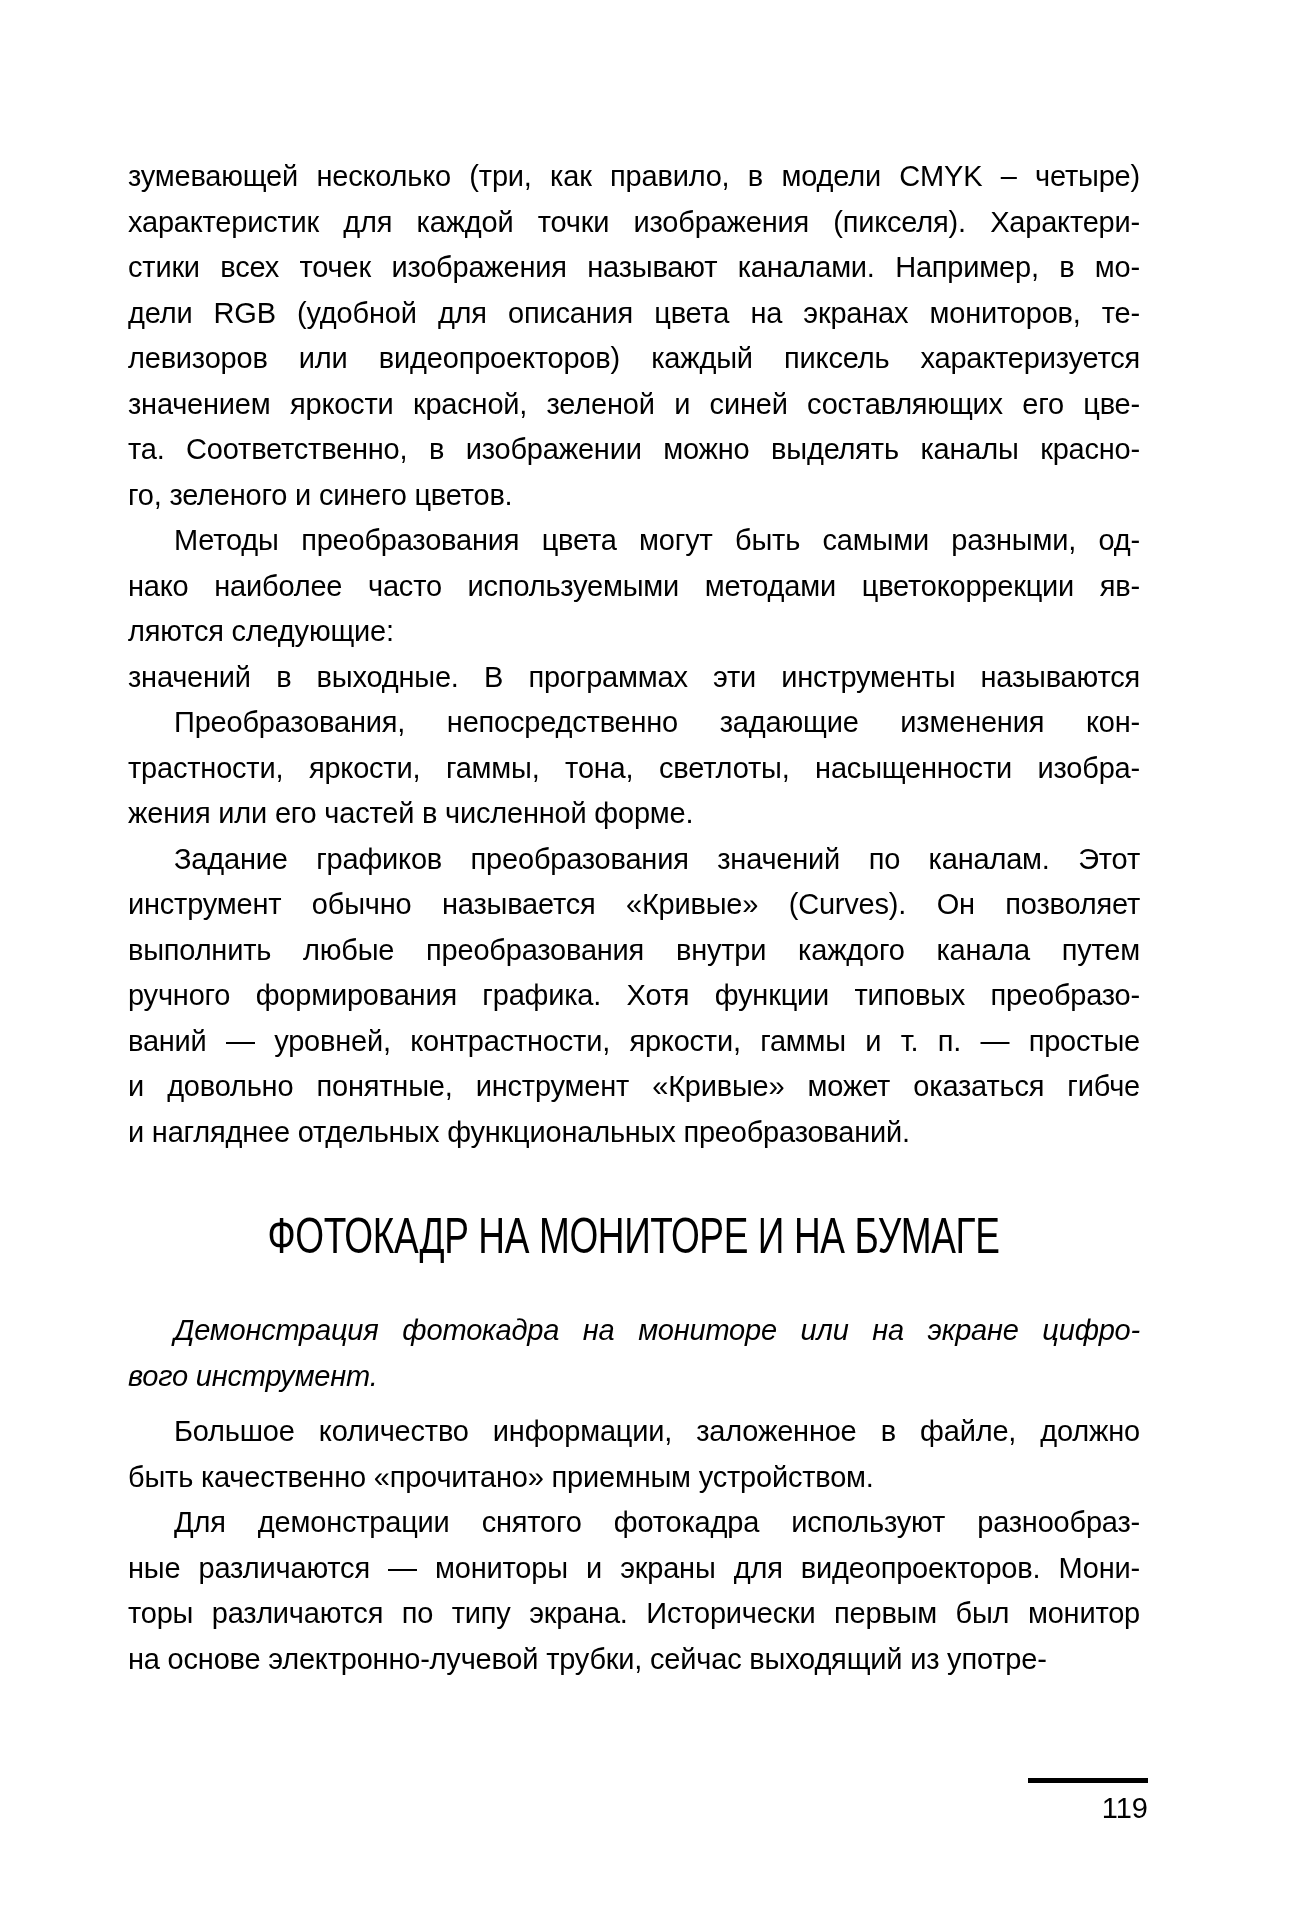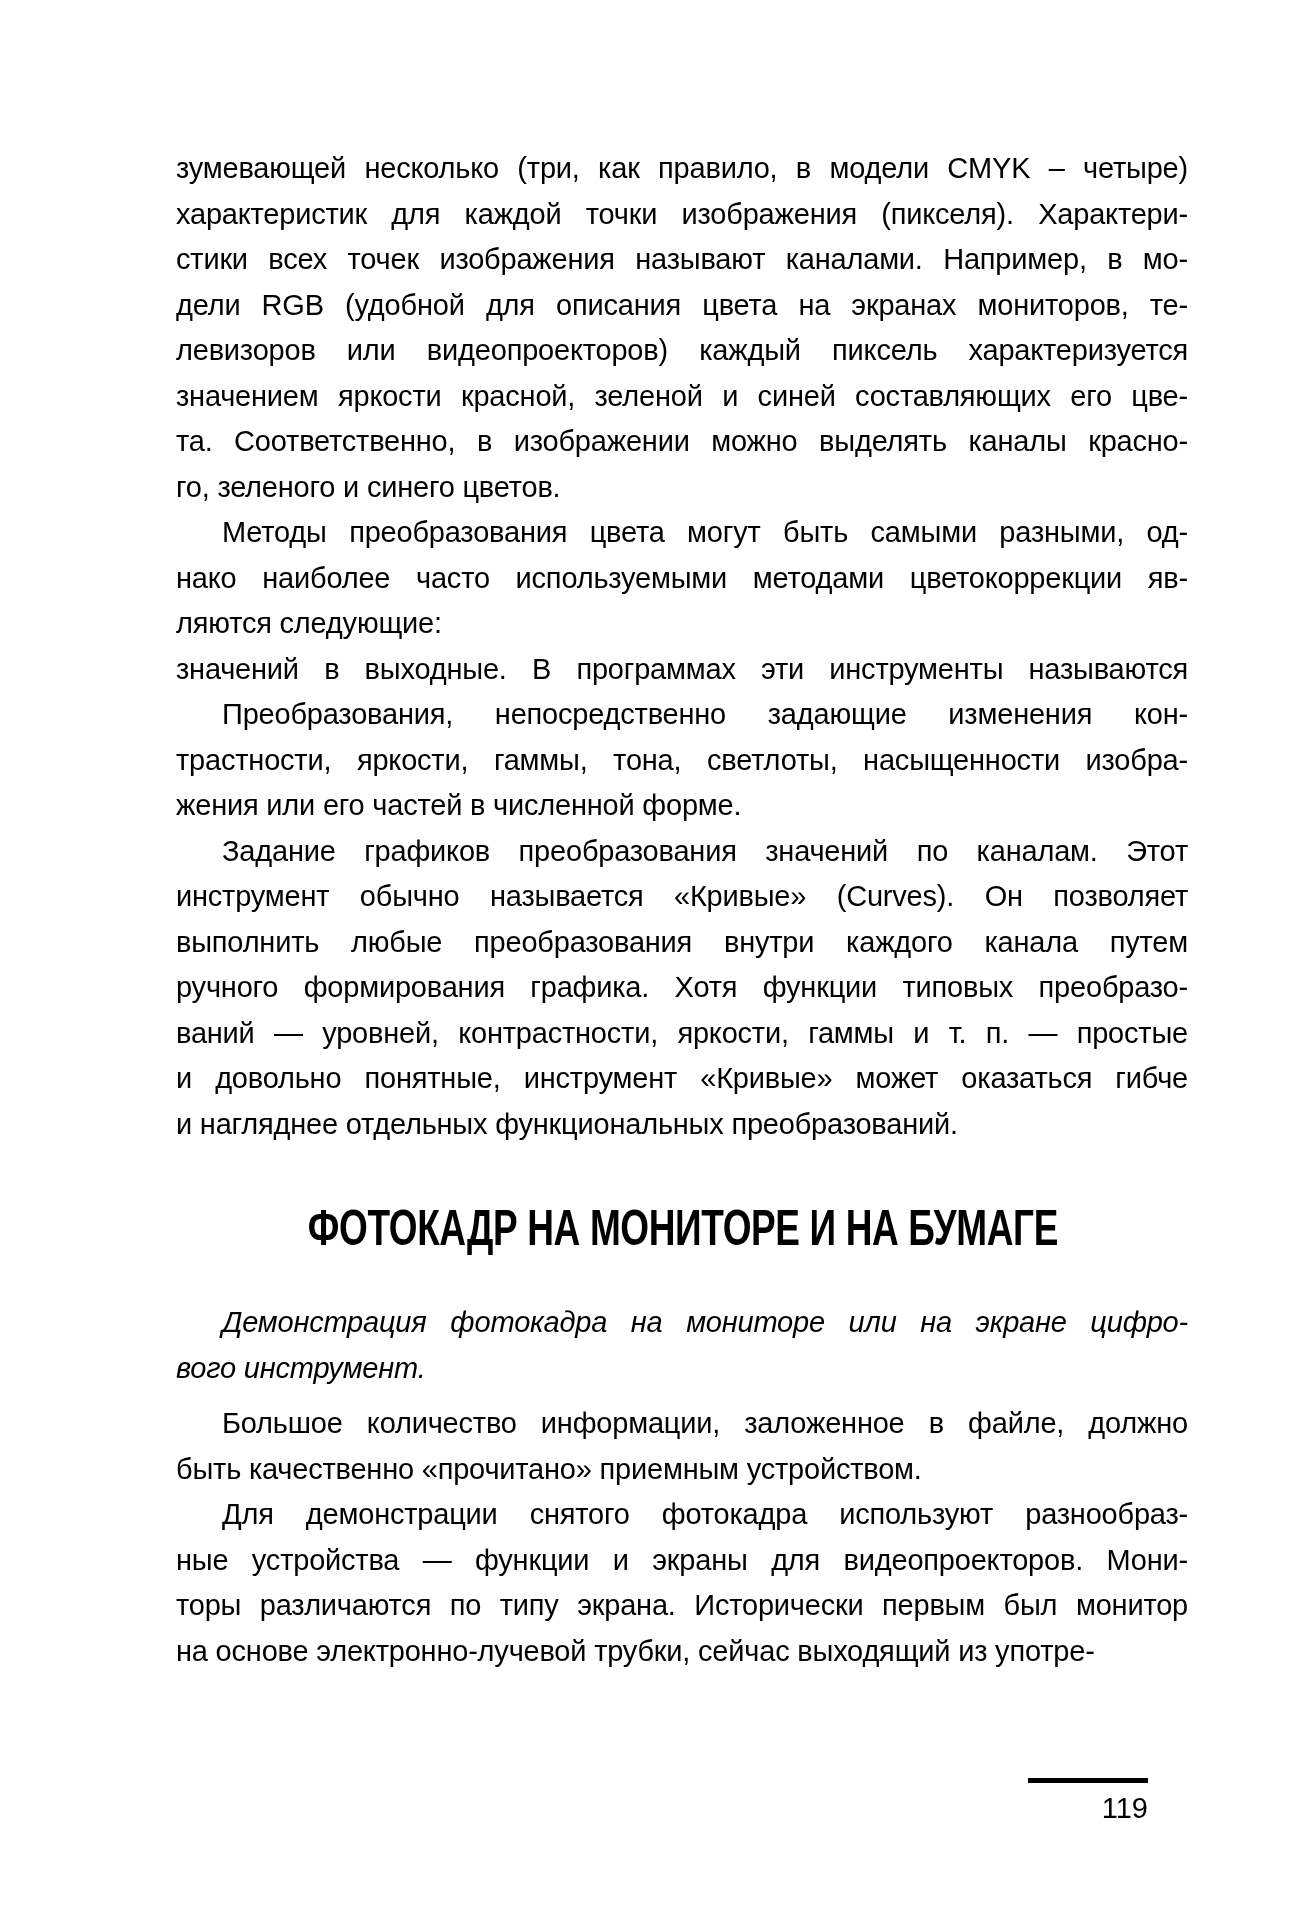--- a/index.html
+++ b/index.html
@@ -11,43 +11,42 @@
     width: 1300px;
     height: 1930px;
     position: relative;
     color: #000000;
     font-family: "Liberation Sans", sans-serif;
     overflow: hidden;
   }
   .text-column {
     position: absolute;
     left: 128px;
-    top: 146px;
+    top: 154px;
     width: 1012px;
     font-size: 29px;
     line-height: 45.5px;
     letter-spacing: -0.2px;
-    margin-left: 48px;
   }
   .para { margin: 0; }
   .line {
     text-align: justify;
     text-align-last: justify;
   }
   .line.last { text-align-last: left; }
   .line.first-indent { text-indent: 46px; }
   .block-italic {
     font-style: italic;
     margin-bottom: 10px;
   }
   .heading {
     margin-top: 55px;
     margin-bottom: 46px;
     text-align: center;
-    font-weight: bold;
+    font-weight: normal;
     font-size: 50px;
     line-height: 52px;
     letter-spacing: -0.5px;
   }
   .heading > span {
     display: inline-block;
     transform: scaleX(0.74);
     transform-origin: center;
     white-space: nowrap;
   }
@@ -109,20 +108,20 @@
     <div class="para block-italic">
       <div class="line first-indent">Демонстрация фотокадра на мониторе или на экране цифро-</div>
       <div class="line last">вого инструмент.</div>
     </div>
     <div class="para">
       <div class="line first-indent">Большое количество информации, заложенное в файле, должно</div>
       <div class="line last">быть качественно «прочитано» приемным устройством.</div>
     </div>
     <div class="para">
       <div class="line first-indent">Для демонстрации снятого фотокадра используют разнообраз-</div>
-      <div class="line">ные устройства — функции и экраны для видеопроекторов. Мони-</div>
+      <div class="line">ные различаются — мониторы и экраны для видеопроекторов. Мони-</div>
       <div class="line">торы различаются по типу экрана. Исторически первым был монитор</div>
       <div class="line last">на основе электронно-лучевой трубки, сейчас выходящий из употре-</div>
     </div>
   </div>
 
 <div class="footer-rule"></div>
 <div class="page-number">119</div>
 
 </body></html>

